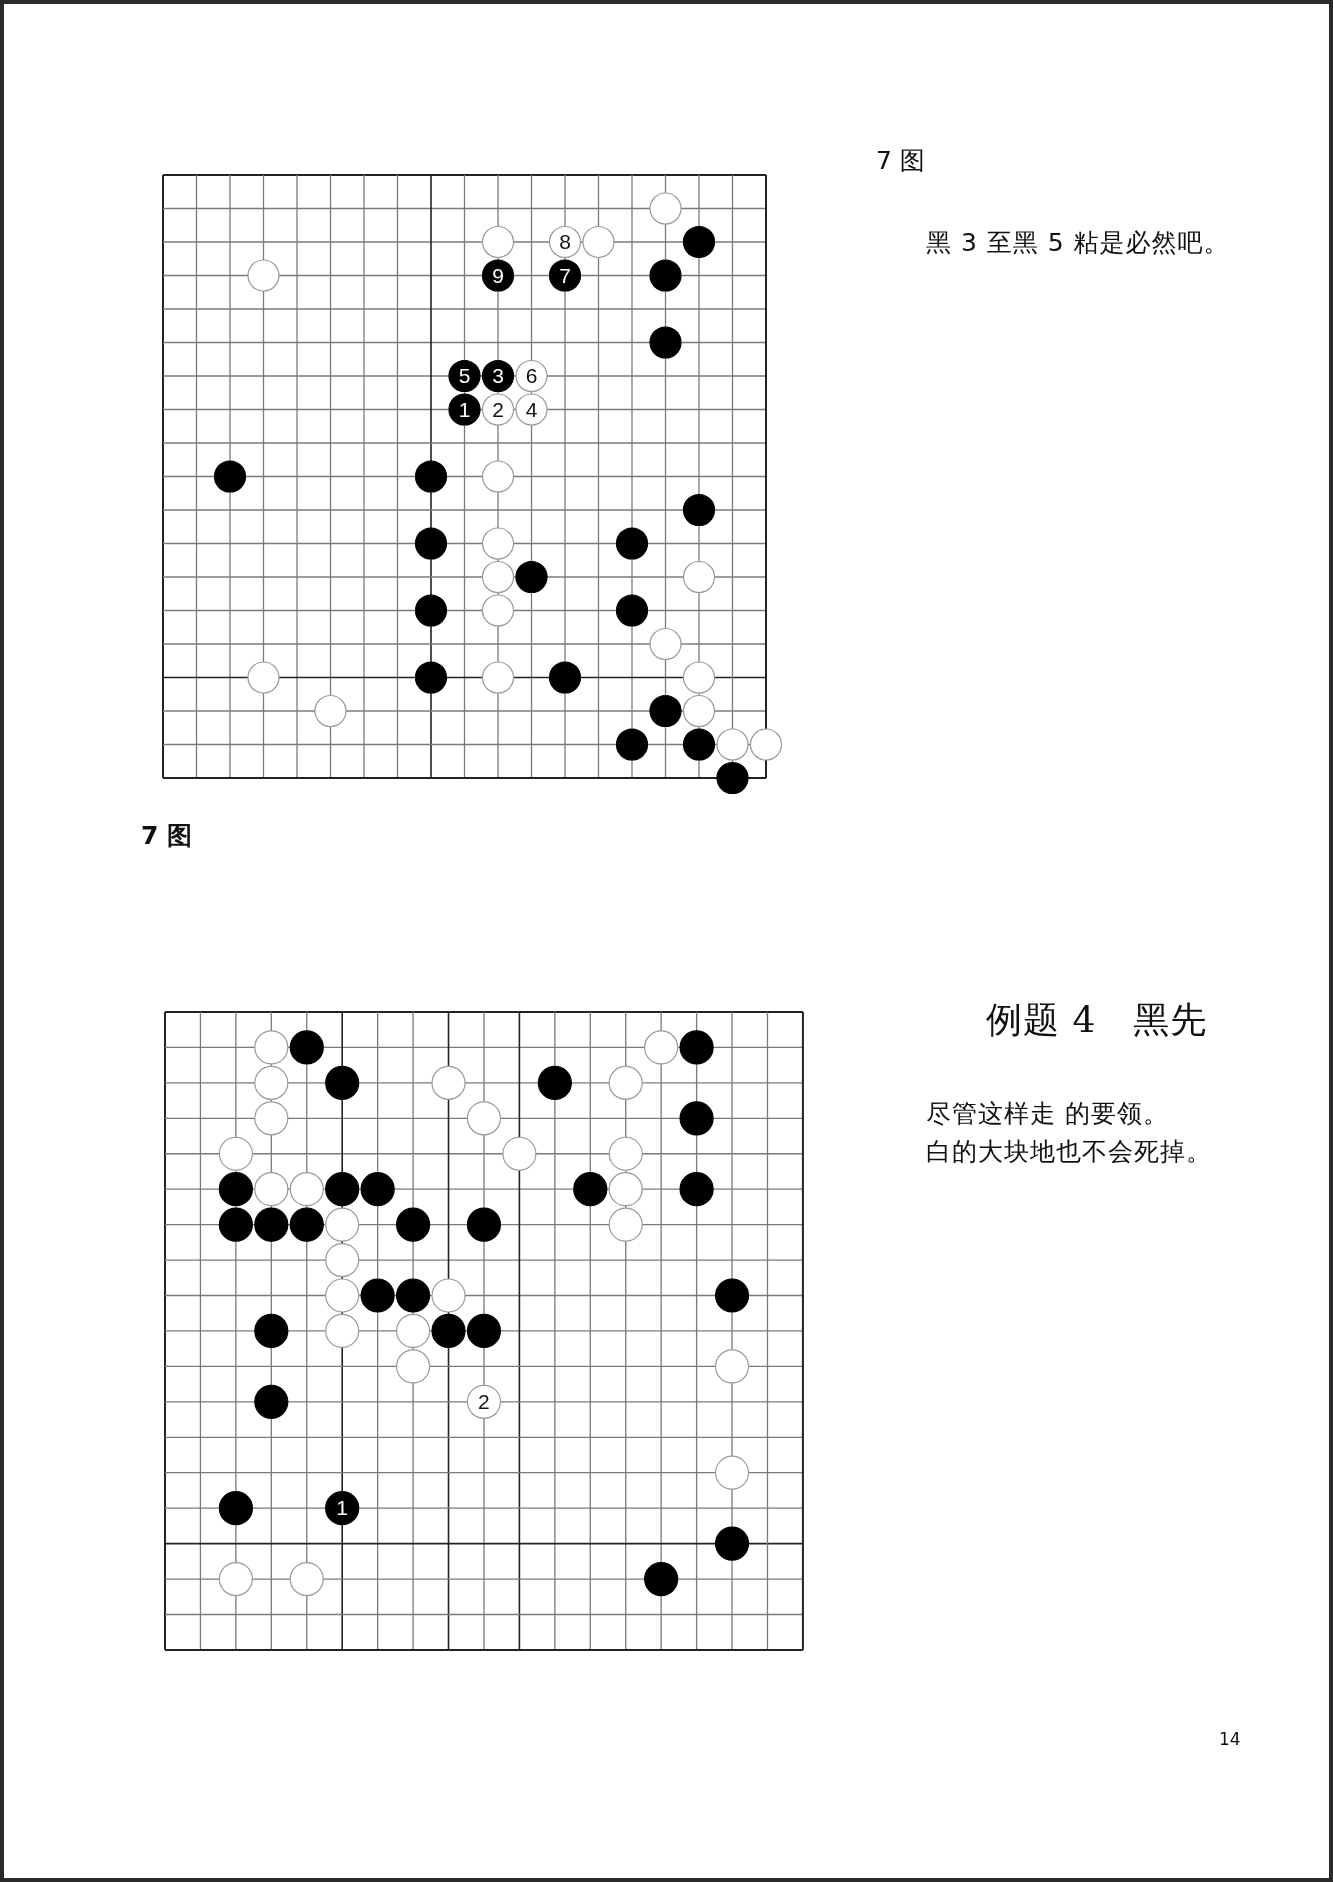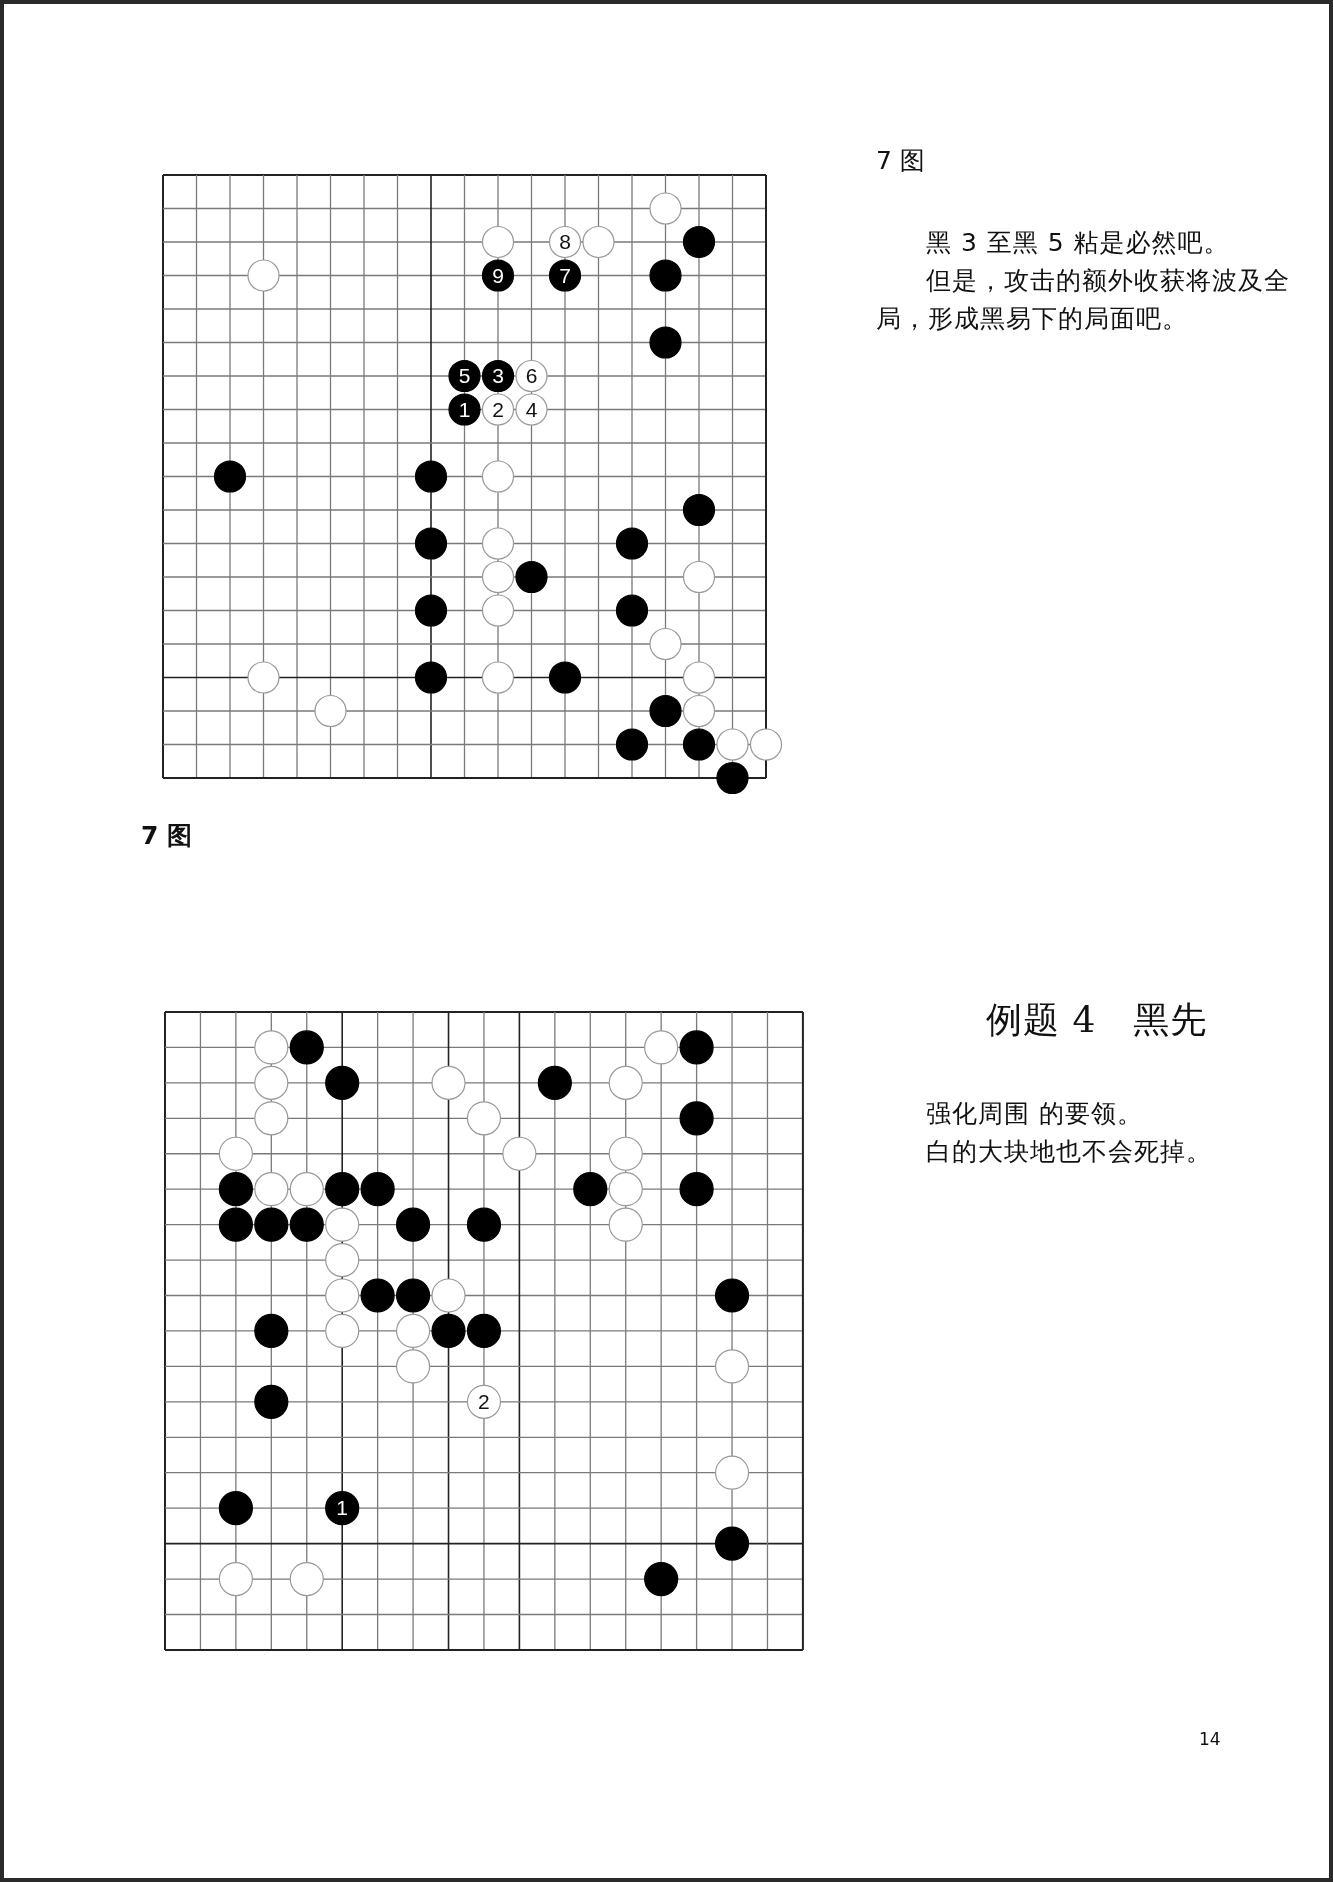--- a/index.html
+++ b/index.html
@@ -8,21 +8,21 @@
   .page-border { position: absolute; left: 0; top: 0; width: 1333px; height: 1882px;
                  box-sizing: border-box; border: 4px solid #2a2a2a; pointer-events: none; }
   .board { position: absolute; }
   .board svg { display: block; overflow: visible; }
   .caption { position: absolute; font-size: 25px; line-height: 1; }
   .caption.bold { font-weight: bold; }
   .text-block { position: absolute; font-size: 25px; line-height: 38px; letter-spacing: 1px; }
   .text-block p { margin: 0; }
   .indent { text-indent: 2em; }
   .title { position: absolute; font-family: "DejaVu Serif", serif; font-size: 36px; letter-spacing: 1px; }
-  .page-num { position: absolute; font-size: 17px; }
+  .page-num { position: absolute; font-size: 17px; margin-left: 20px; }
 </style>
 </head>
 <body>
 
 <div class="page-border"></div>
 
 <div class="board" id="board-top" style="left:0;top:0;">
     <svg width="1333" height="1882" style="position: absolute; left: 0px; top: 0px;">
       <line x1="163" x2="163" y1="175" y2="778" stroke="#222222" stroke-width="2"></line>
       <line y1="175" y2="175" x1="163" x2="766" stroke="#222222" stroke-width="2"></line>
@@ -200,29 +200,28 @@
       <g>
         <circle cx="732.5" cy="778" r="15.5" fill="#000000" stroke="#000000" stroke-width="1.2"></circle>
       </g>
     </svg>
   </div>
 
 <div class="caption" style="left:876px;top:148px;">7 图</div>
 
 <div class="text-block" id="text-top" style="left:876px;top:224px;width:428px;">
     <p class="indent">黑 3 至黑 5 粘是必然吧。</p>
-    <p class="indent">但是，攻击的额外收获将波及全局，形成黑易下的局面吧。</p>
   </div>
 
 <div class="caption bold" style="left:141px;top:823px;">7 图</div>
 
 <div class="title" style="left:986px;top:996px;">例题 4　黑先</div>
 
 <div class="text-block" id="text-bottom" style="left:876px;top:1095px;width:428px;">
-    <p class="indent">强化周围 的要领。</p>
+    <p class="indent">尽管这样走 的要领。</p>
     <p class="indent">白的大块地也不会死掉。</p>
   </div>
 
 <div class="board" id="board-bottom" style="left:0;top:0;">
     <svg width="1333" height="1882" style="position: absolute; left: 0px; top: 0px;">
       <line x1="165" x2="165" y1="1012" y2="1649.92" stroke="#222222" stroke-width="2"></line>
       <line y1="1012" y2="1012" x1="165" x2="802.92" stroke="#222222" stroke-width="2"></line>
       <line x1="200.44" x2="200.44" y1="1012" y2="1649.92" stroke="#7a7a7a" stroke-width="1.3"></line>
       <line y1="1047.44" y2="1047.44" x1="165" x2="802.92" stroke="#7a7a7a" stroke-width="1.3"></line>
       <line x1="235.88" x2="235.88" y1="1012" y2="1649.92" stroke="#7a7a7a" stroke-width="1.3"></line>

